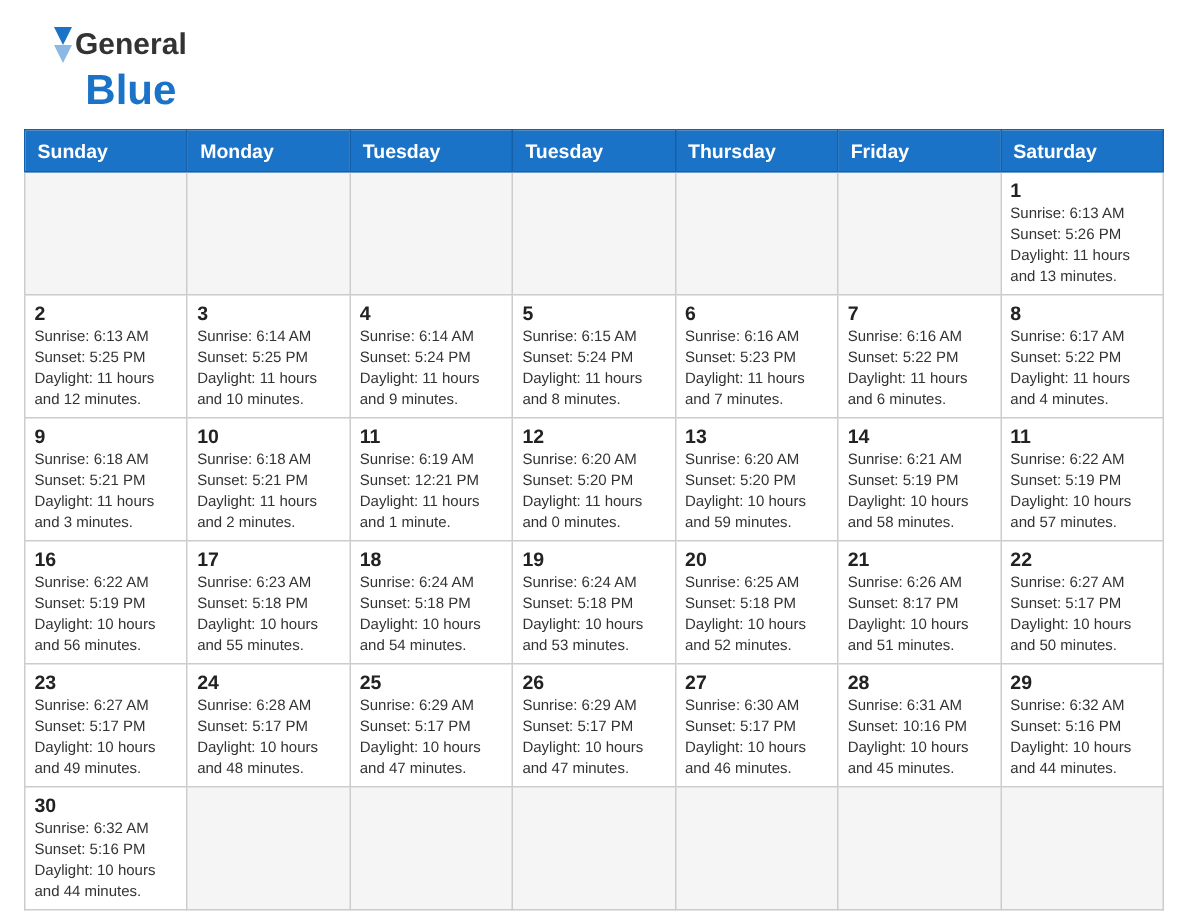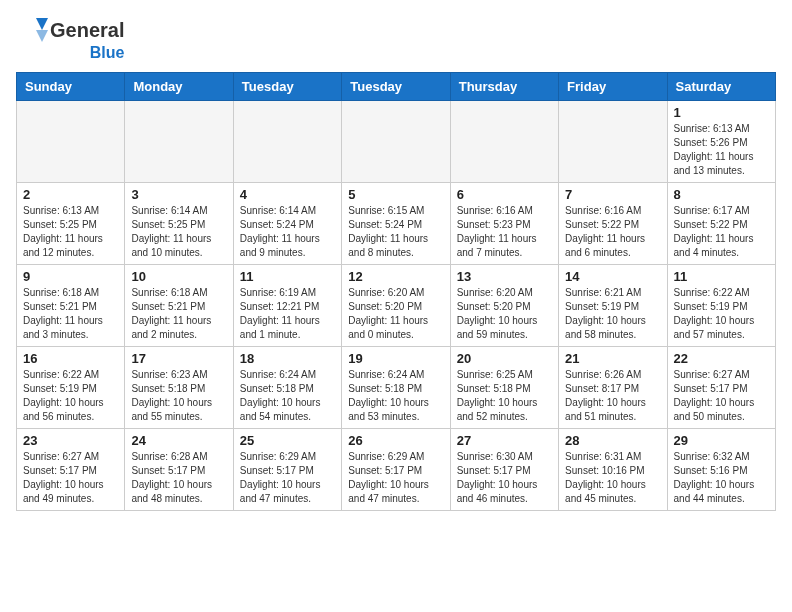--- a/index.html
+++ b/index.html
@@ -77,30 +77,30 @@
     }
     .last-row td.has-data {
       background: #fff;
     }
   </style>
 </head>
 <body>
 
 <div class="header">
   <div class="logo">
-  <div style="display:flex;flex-direction:column;align-items:flex-end">
+  <div style="display:flex;flex-direction:column;align-items:center">
     <div style="display:flex;align-items:center;gap:2px">
       <svg width="32" height="28" viewBox="0 0 32 28">
         <rect x="0" y="0" width="32" height="28" fill="none"></rect>
         <polygon points="20,2 32,2 26,14" fill="#1a73c7"></polygon>
         <polygon points="20,14 32,14 26,26" fill="#1a73c7" opacity="0.5"></polygon>
       </svg>
       <span style="font-size:20px;font-weight:bold;color:#333">General</span>
     </div>
-    <span style="font-size:16px;font-weight:bold;color:#1a73c7;margin-left:34px">Blue</span>
+    <span style="font-size:28px;font-weight:bold;color:#1a73c7;margin-left:34px">Blue</span>
   </div>
 </div>
   <div class="title-block">
     <div class="month-title"></div>
     <div class="location"></div>
   </div>
 </div>
 
 <table class="calendar">
   <thead>
@@ -298,14 +298,28 @@
 Sunset: 10:16 PM
 Daylight: 10 hours and 45 minutes.</div>
         </td>
         <td>
           <div class="day-number">29</div>
           <div class="day-info">Sunrise: 6:32 AM
 Sunset: 5:16 PM
 Daylight: 10 hours and 44 minutes.</div>
         </td>
       </tr>
+      <tr class="last-row">
+        <td class="has-data">
+          <div class="day-number">30</div>
+          <div class="day-info">Sunrise: 6:32 AM
+Sunset: 5:16 PM
+Daylight: 10 hours and 44 minutes.</div>
+        </td>
+        <td class="empty"></td>
+        <td class="empty"></td>
+        <td class="empty"></td>
+        <td class="empty"></td>
+        <td class="empty"></td>
+        <td class="empty"></td>
+      </tr>
     </tbody>
 </table>
 
 </body></html>

